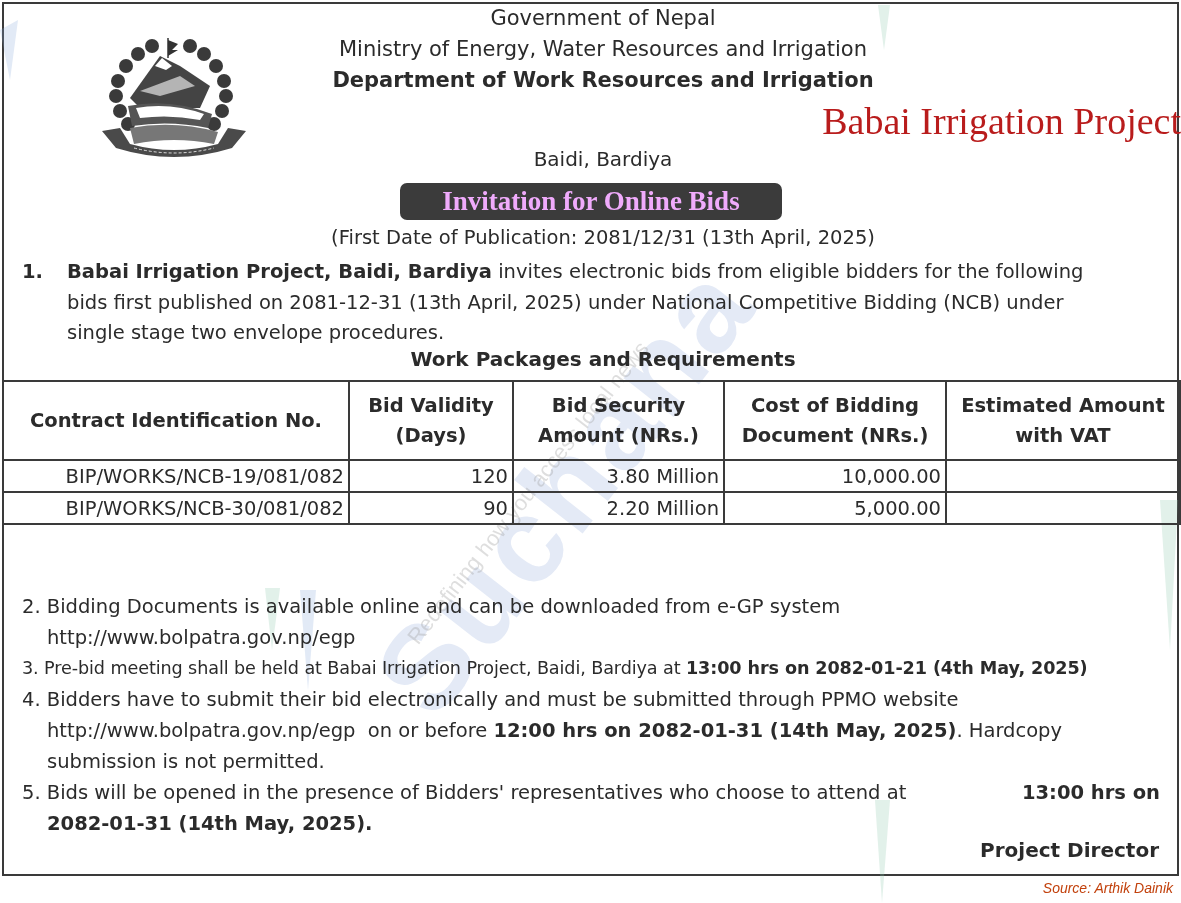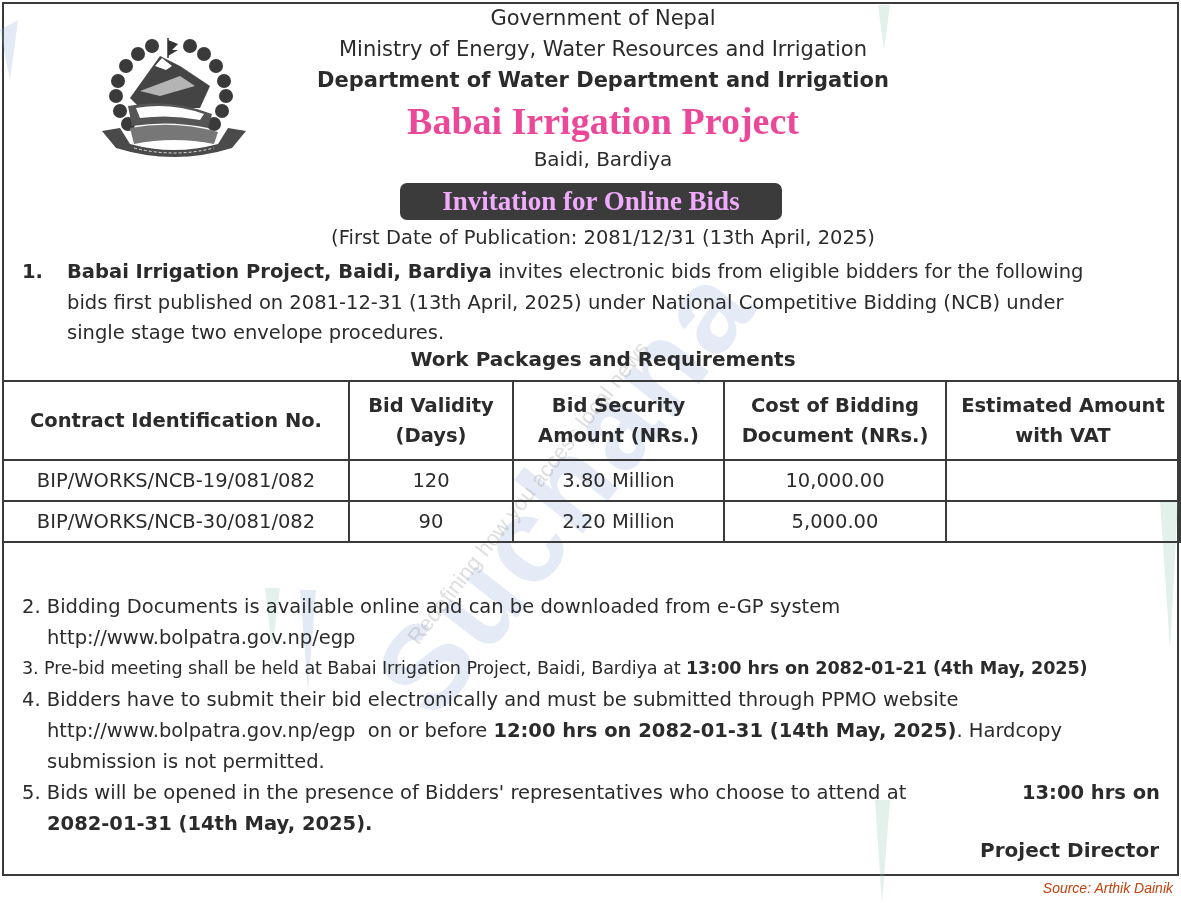--- a/index.html
+++ b/index.html
@@ -25,21 +25,21 @@
   }
 
   
   .emblem { position: absolute; left: 100px; top: 36px; width: 148px; height: 126px; }
 
   
   .hdr { position: absolute; left: 0; width: 1181px; text-align: center; white-space: nowrap; padding-left: 25px; }
   .gov { top: 6px; font-size: 21px; }
   .ministry { top: 37px; font-size: 21px; }
   .dept { top: 68px; font-size: 21px; font-weight: bold; }
-  .proj { top: 99px; font-family: "Liberation Serif", "DejaVu Serif", serif; font-weight: bold; font-size: 38px; color:#ec4899; }
+  .proj { top: 99px; font-family: "Liberation Serif", "DejaVu Serif", serif; font-weight: normal; font-size: 38px; color:#b91c1c;text-align:right; }
   .place { top: 147px; font-size: 20px; }
   .banner {
     position: absolute; left: 400px; top: 183px; width: 382px; height: 37px;
     background: #3b3b3b; border-radius: 7px; color: #f0abfc; text-align: center;
     font-family: "Liberation Serif", "DejaVu Serif", serif; font-weight: bold; font-size: 27px; line-height: 37px;
   }
   .pubdate { top: 226px; font-size: 19.5px; }
 
   
   .p1 { position: absolute; left: 22px; top: 257px; width: 1150px; font-size: 19.5px; line-height: 30.5px; }
@@ -52,21 +52,21 @@
 
   
   table.works {
     position: absolute; left: 2px; top: 380px; width: 1177px; border-collapse: collapse;
     font-size: 19.5px; table-layout: fixed;
   }
   table.works th, table.works td {
     border: 2px solid #3a3a3a; text-align: center; padding: 0 4px; white-space: nowrap;
   }
   table.works th { font-weight: bold; height: 79px; line-height: 30px; }
-  table.works td { height: 41px; }
+  table.works td { height: 32px; text-align: right; }
   table.works tr:first-child th { border-top: 2px solid #3a3a3a; }
 
   
   .notes { position: absolute; left: 22px; top: 591px; width: 1138px; font-size: 19.5px; line-height: 31px; }
   .note { position: relative; }
   .note .line { display: block; white-space: nowrap; }
   .note .indent { padding-left: 25px; }
   .note3 { font-size: 17.6px; letter-spacing: -0.1px; }
   .justify { display:flex; justify-content: space-between; white-space: nowrap; }
 
@@ -121,21 +121,21 @@
   <path d="M36,72 Q70,66 104,78 L100,84 Q70,78 40,82 Z" fill="#fff"></path>
 
   <path d="M30,92 Q74,84 118,96 L114,108 Q74,100 34,108 Z" fill="#777"></path>
 
   <path d="M2,95 L20,92 L30,108 Q74,120 118,108 L128,92 L146,95 L132,112 Q74,130 16,112 Z" fill="#4a4a4a"></path>
   <path d="M34,112 Q74,122 114,112" stroke="#ddd" stroke-width="1" fill="none" stroke-dasharray="3,2"></path>
 </svg>
 
 <div class="hdr gov">Government of Nepal</div>
 <div class="hdr ministry">Ministry of Energy, Water Resources and Irrigation</div>
-<div class="hdr dept">Department of Water Department and Irrigation</div>
+<div class="hdr dept">Department of Work Resources and Irrigation</div>
 <div class="hdr proj">Babai Irrigation Project</div>
 <div class="hdr place">Baidi, Bardiya</div>
 
 <div class="banner">Invitation for Online Bids</div>
 
 <div class="hdr pubdate">(First Date of Publication: 2081/12/31 (13th April, 2025)</div>
 
 <div class="p1">
   <span class="num">1.</span>
   <div class="body">

